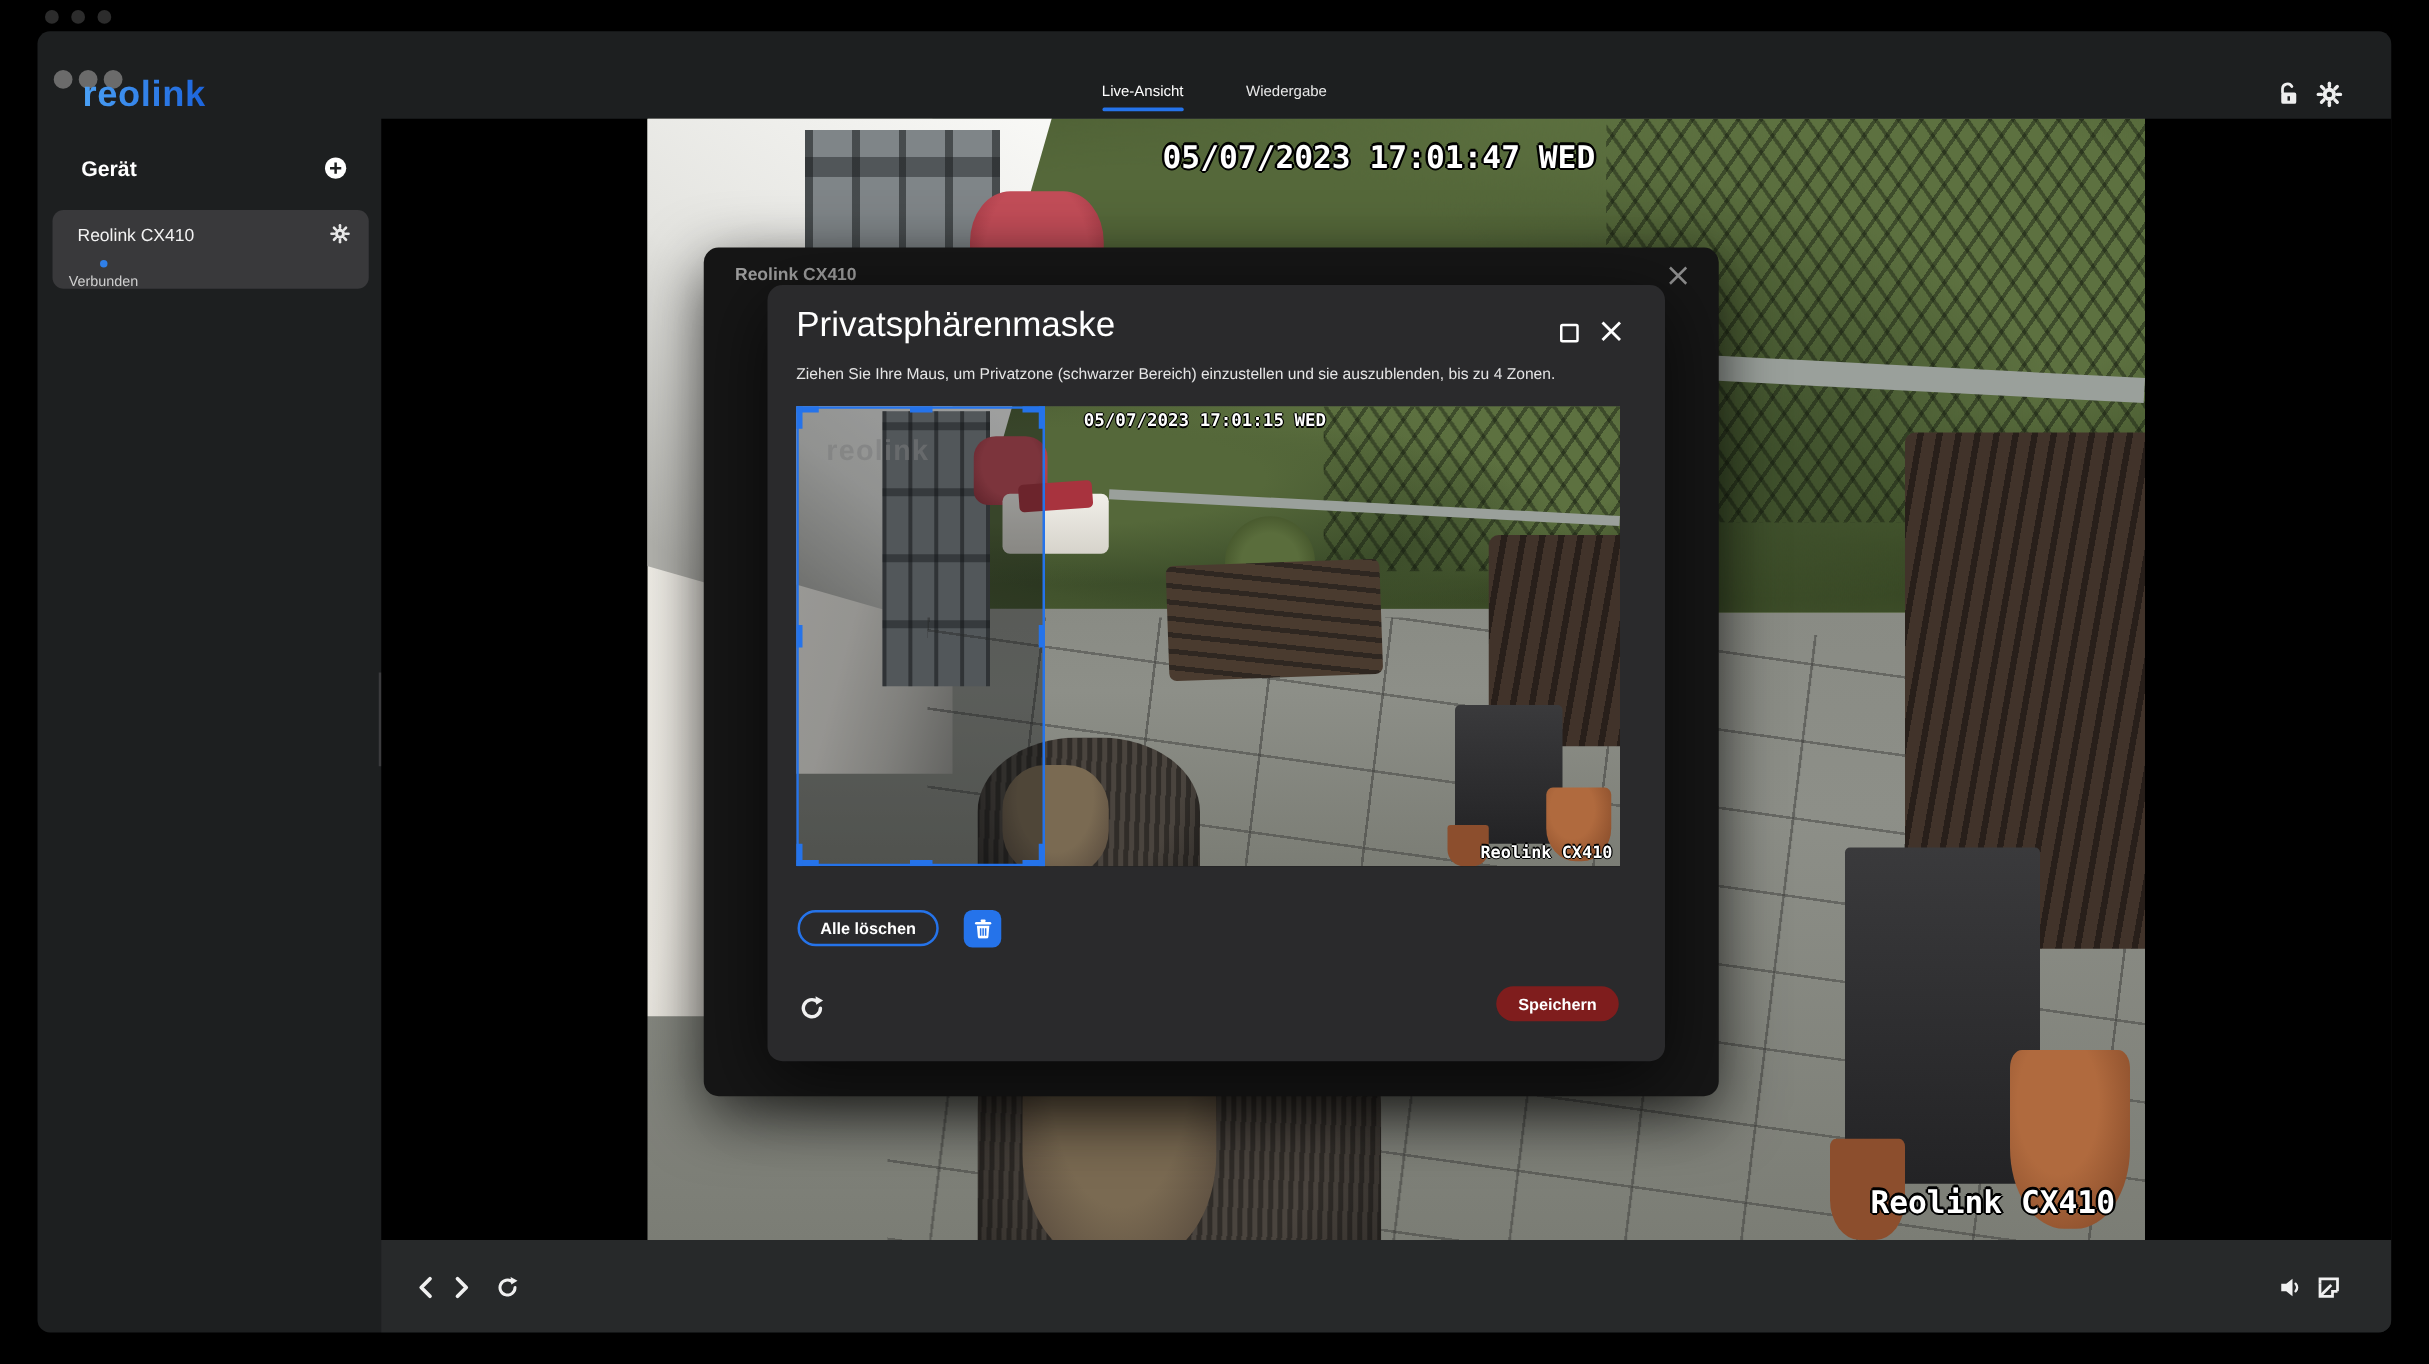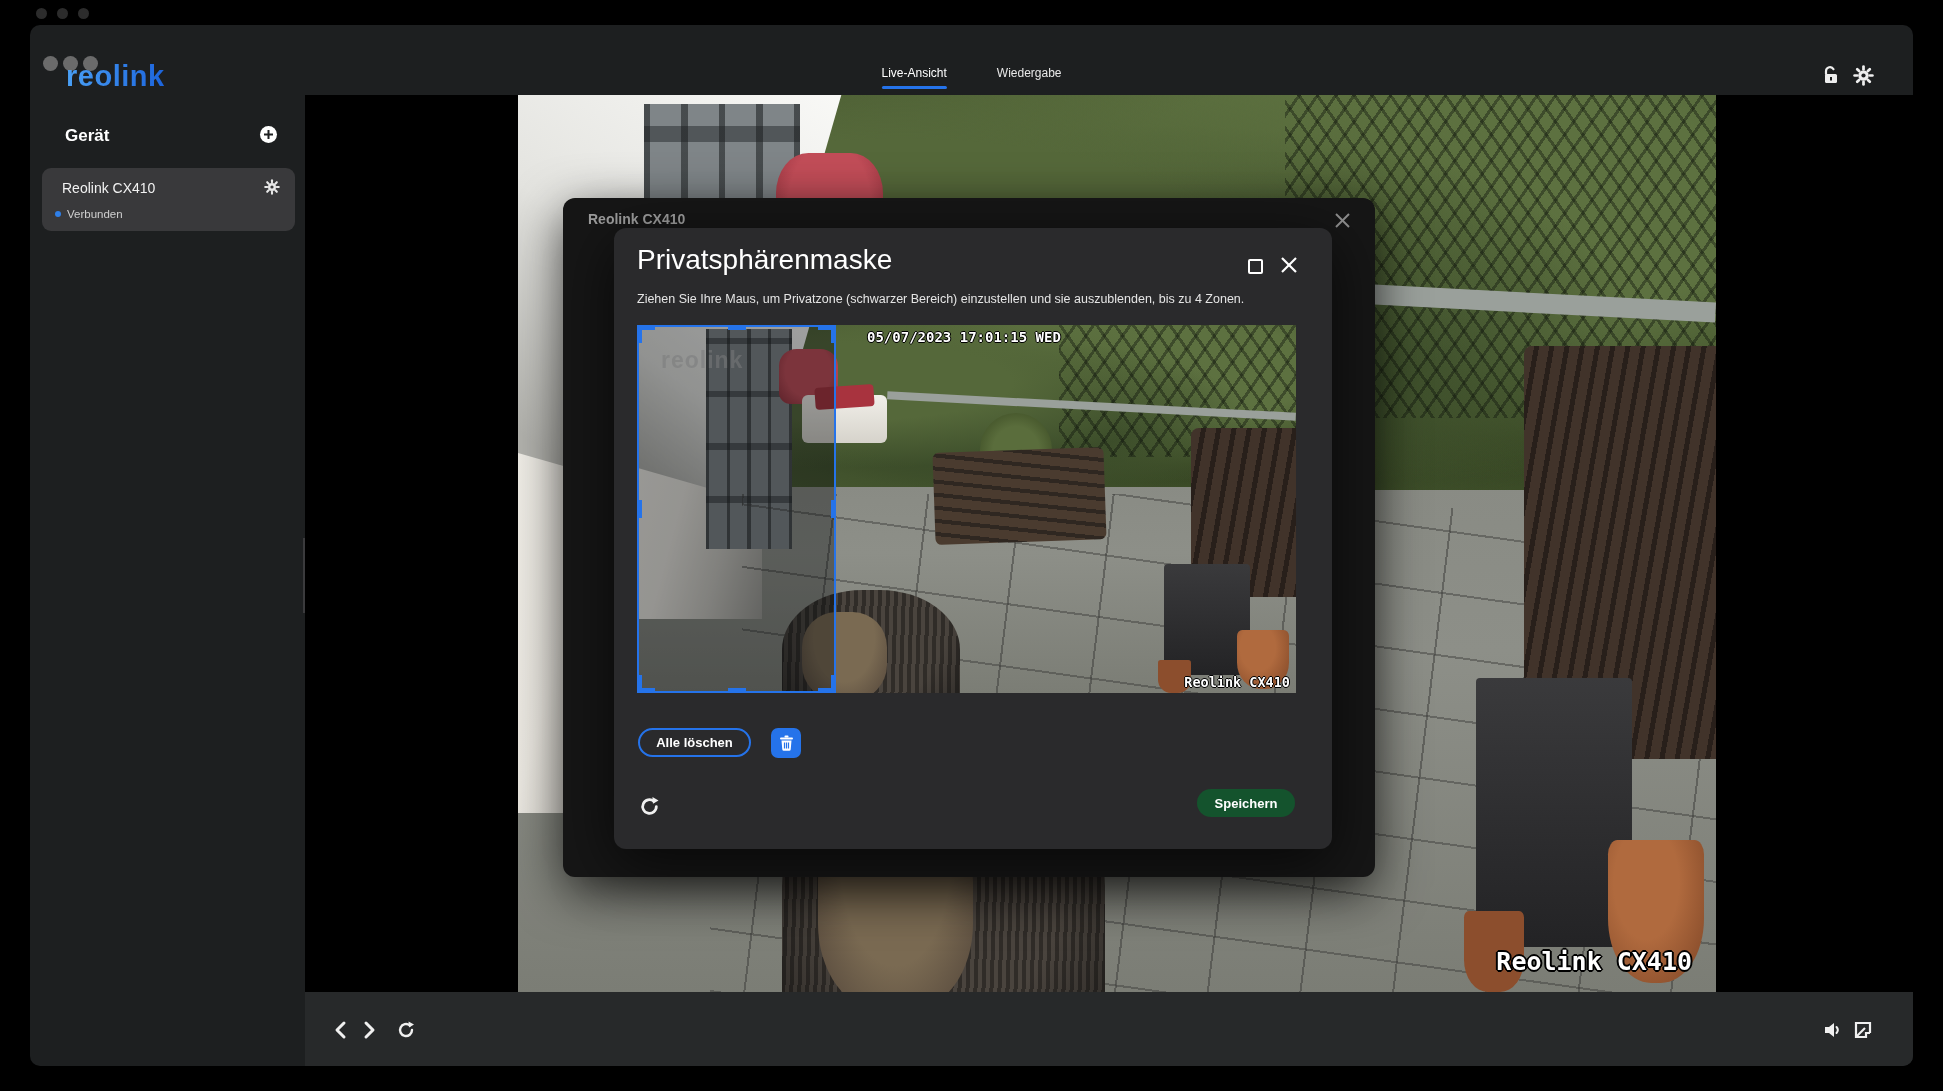--- a/index.html
+++ b/index.html
@@ -21,21 +21,21 @@
   .tab.active { color:#fff; }
   .tab.active::after { content:""; position:absolute; left:0; right:0; bottom:0; height:3px; border-radius:2px; background:#2573ea; }
   .hdr-icon { position:absolute; top:40px; width:20px; height:20px; color:#eee; }
 
   
   .side-title { position:absolute; left:35px; top:101px; font-size:17px; font-weight:bold; color:#fff; }
   .plus-icon { position:absolute; left:229px; top:100px; width:19px; height:19px; }
   .device-card { position:absolute; left:12px; top:143px; width:253px; height:63px; background:#39393b; border-radius:9px; }
   .device-name { position:absolute; left:20px; top:12px; font-size:14px; color:#f2f2f2; }
   .device-gear { position:absolute; right:15px; top:11px; width:16px; height:16px; color:#e8e8e8; }
-  .device-status { position:absolute; left:13px; top:40px; display:flex; align-items:center; gap:6px; }
+  .device-status { position:absolute; left:13px; top:40px; display:flex; align-items:center; gap:6px;flex-direction:column; }
   .status-dot { width:6px; height:6px; border-radius:50%; background:#2f7fe8; }
   .status-text { font-size:11.5px; color:#cfcfcf; }
   .collapse-handle { position:absolute; left:273px; top:513px; width:23px; height:75px; background:#3b3b3d; border-radius:0 11px 11px 0; }
   .collapse-tri { position:absolute; left:7px; top:32px; width:0; height:0; border-top:6px solid transparent; border-bottom:6px solid transparent; border-right:7px solid #e8e8e8; }
 
   
   .video-area { position:absolute; left:275px; top:70px; right:0; height:897px; background:#000; }
   .bottom-bar { position:absolute; left:275px; top:967px; right:0; bottom:0; background:#27292a; }
   .bb-icon { position:absolute; top:28px; width:20px; height:20px; color:#f0f0f0; }
 
@@ -103,21 +103,21 @@
   .pz-h.mt { left:50%; top:-2px; width:18px; height:5px; transform:translateX(-50%); }
   .pz-h.mb { left:50%; bottom:-2px; width:18px; height:5px; transform:translateX(-50%); }
   .pz-h.ml { left:-2px; top:50%; width:5px; height:18px; transform:translateY(-50%); }
   .pz-h.mr { right:-2px; top:50%; width:5px; height:18px; transform:translateY(-50%); }
 
   .btn-clear { position:absolute; left:24px; top:500px; width:113px; height:29px; border:2px solid #2573ea; border-radius:16px; background:transparent;
                color:#fff; font-size:13px; font-weight:bold; display:flex; align-items:center; justify-content:center; cursor:pointer; font-family:"Liberation Sans",sans-serif; }
   .btn-trash { position:absolute; left:157px; top:500px; width:30px; height:30px; background:#2573ea; border:none; border-radius:7px; color:#fff;
                display:flex; align-items:center; justify-content:center; cursor:pointer; }
   .df-refresh { position:absolute; left:25px; top:568px; width:21px; height:21px; color:#f0f0f0; }
-  .btn-save { position:absolute; left:583px; top:561px; width:98px; height:28px; background:#14532d; border:none; border-radius:15px; color:#fff;
+  .btn-save { position:absolute; left:583px; top:561px; width:98px; height:28px; background:#7f1d1d; border:none; border-radius:15px; color:#fff;
               font-size:13px; font-weight:bold; display:flex; align-items:center; justify-content:center; cursor:pointer; font-family:"Liberation Sans",sans-serif; }
   svg { display:block; }
 </style>
 </head>
 <body>
 
 <div class="bg-dot" style="left:36px"></div>
 <div class="bg-dot" style="left:57px"></div>
 <div class="bg-dot" style="left:78px"></div>
 
@@ -204,20 +204,21 @@
       <div class="sc-rail"></div>
       <div class="sc-bush"></div>
       <div class="sc-tiles"></div>
       <div class="sc-bench-mid"></div>
       <div class="sc-bench-right"></div>
       <div class="sc-planter"></div>
       <div class="sc-pot1"></div>
       <div class="sc-pot2"></div>
       <div class="sc-wicker"></div>
       <div class="sc-person"></div>
+      <div class="osd osd-main-ts">05/07/2023 17:01:47 WED</div>
       <div class="osd osd-main-wm">Reolink CX410</div>
     </div>
   </div>
 
   <div class="bottom-bar">
     <div class="bb-icon" style="left:28px">
       <svg width="16" height="20" viewBox="0 0 16 20">
           <polyline points="11,3 4,10 11,17" fill="none" stroke="#f0f0f0" stroke-width="3" stroke-linecap="round" stroke-linejoin="round"></polyline>
         </svg>
     </div>

